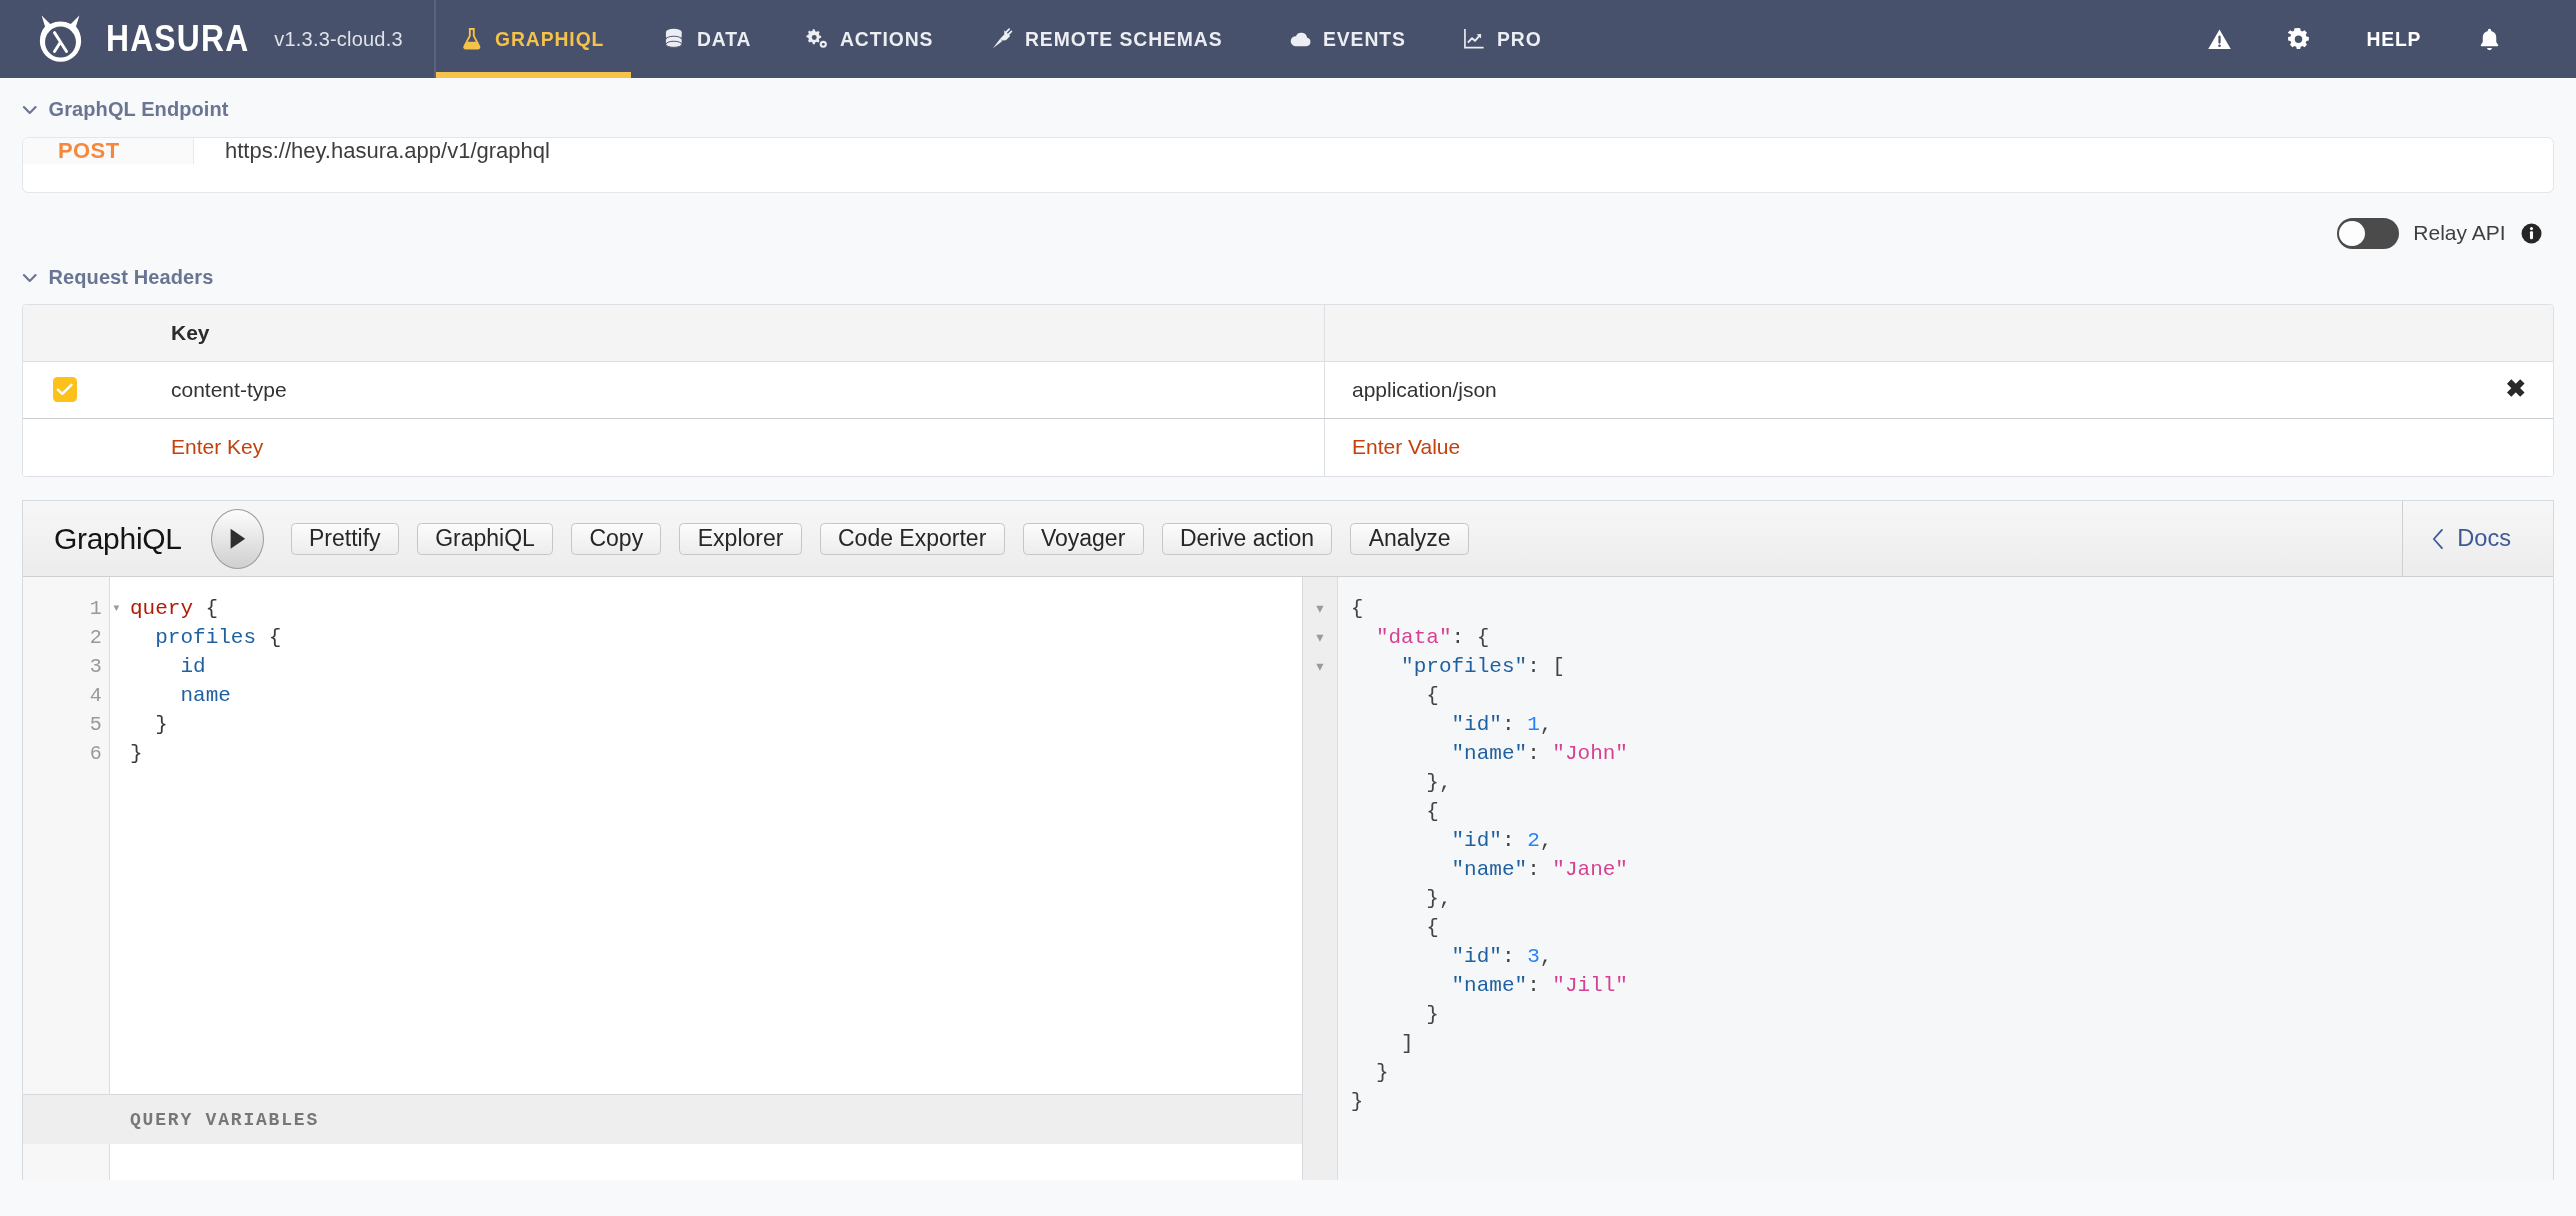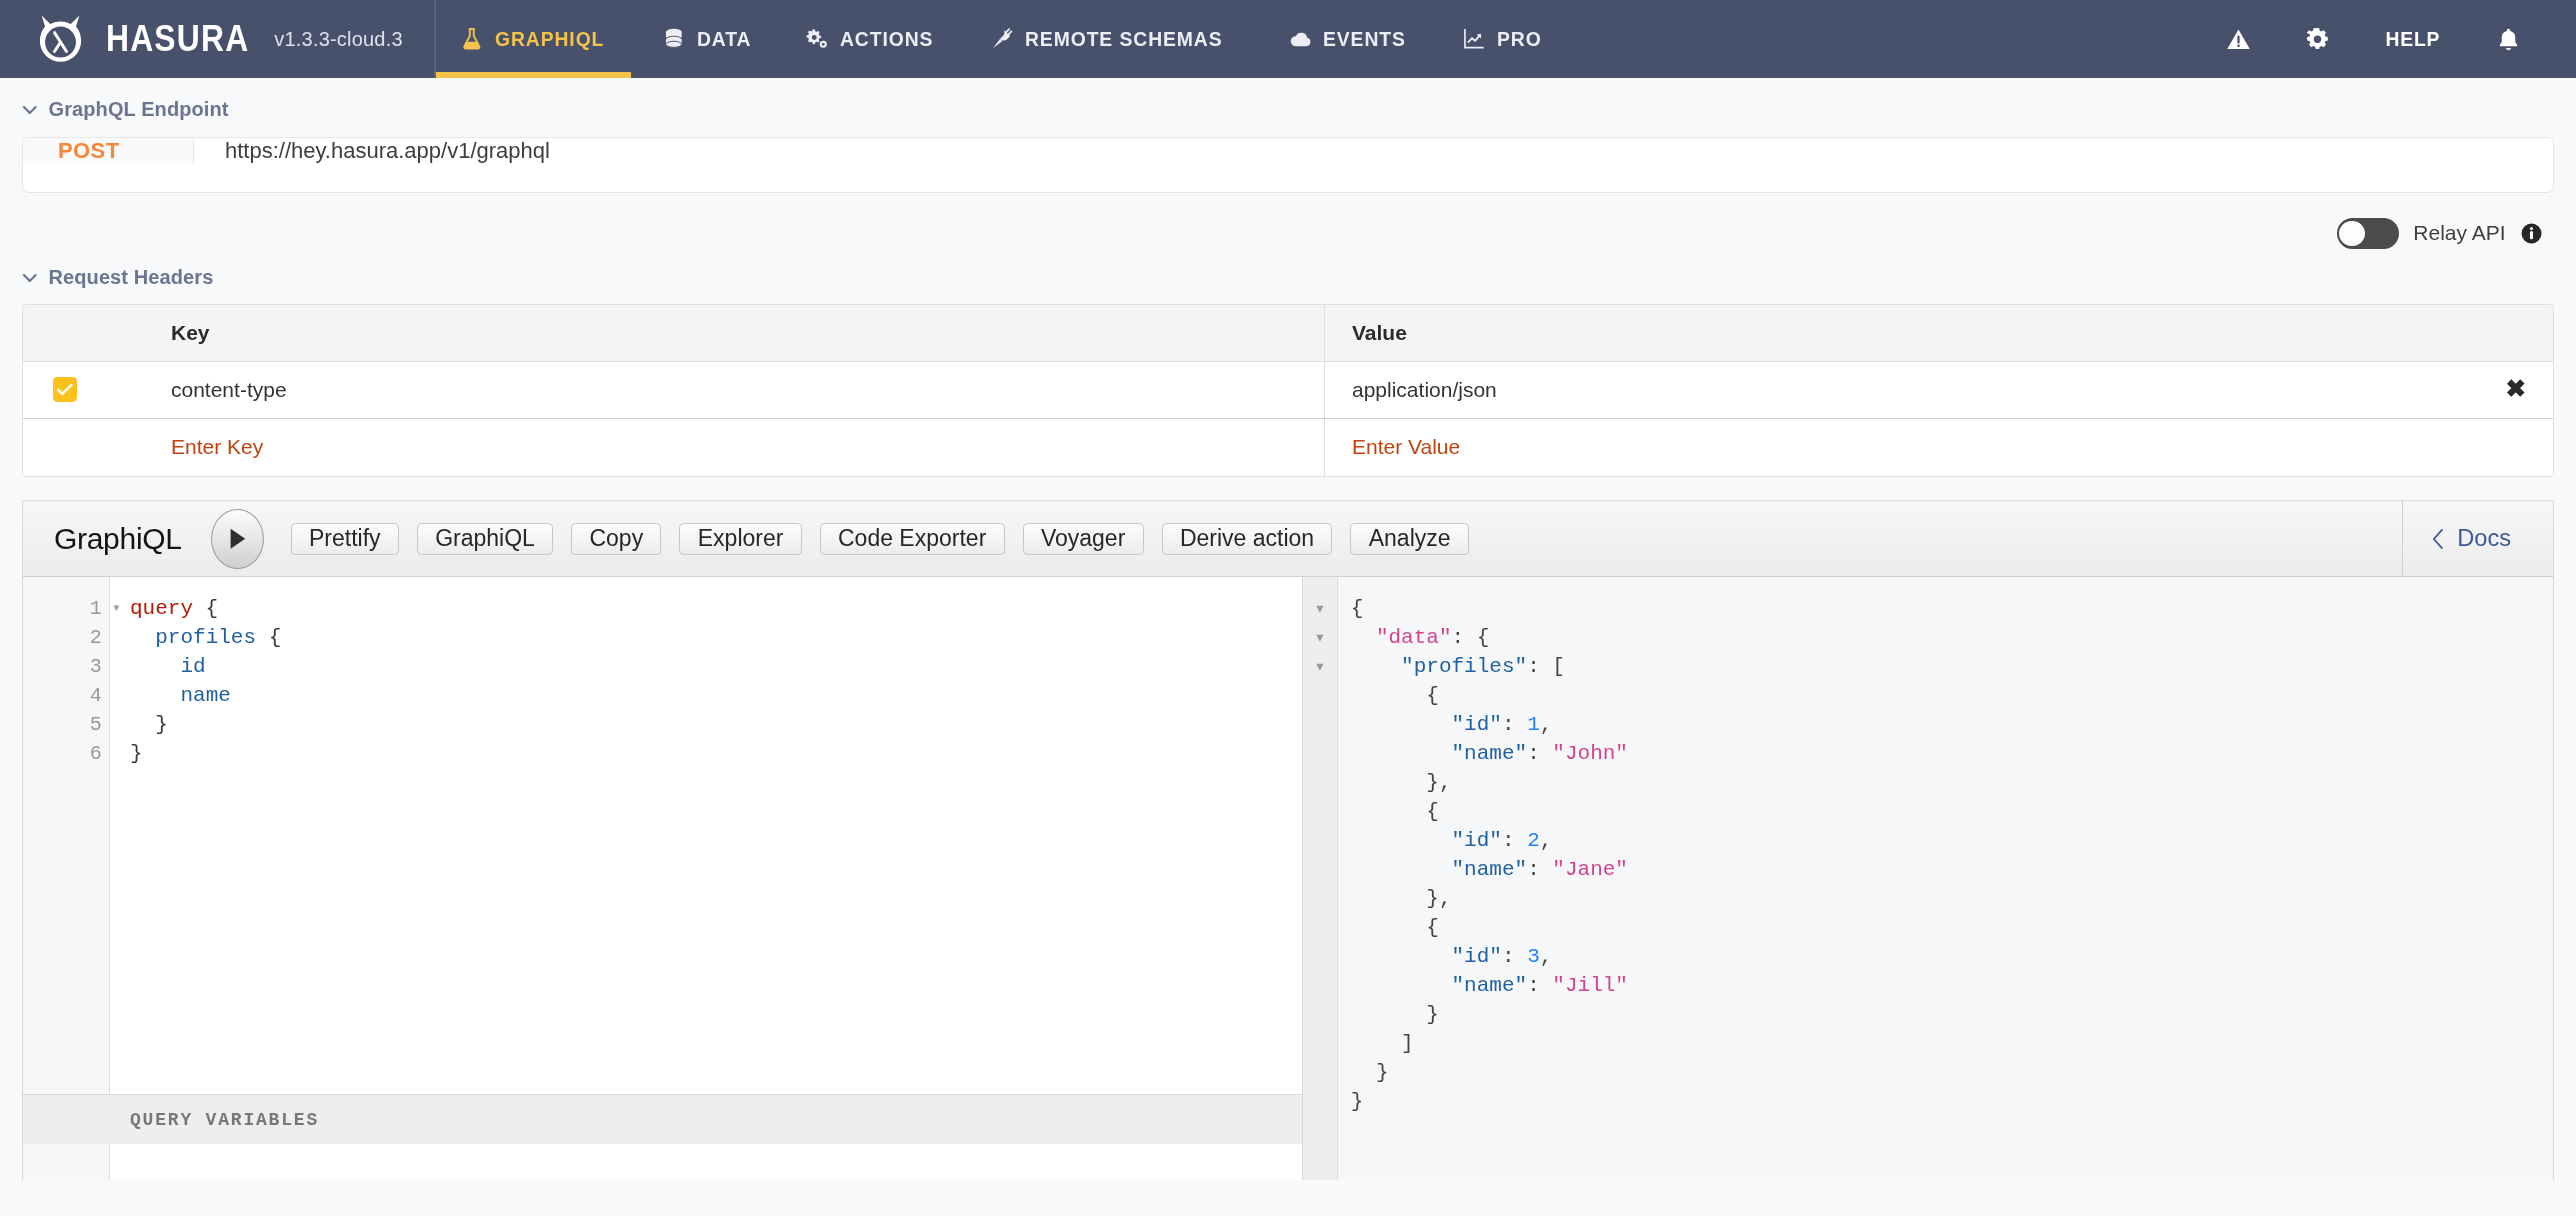--- a/index.html
+++ b/index.html
@@ -58,21 +58,21 @@
   }
   .nav-item.active { color: #f5c24a; }
   .nav-item.active::after {
     content: ""; position: absolute; left: 0; right: 7.3px; bottom: 0;
     height: 6.4px; background: #f5c24a;
   }
   .nav-item .nav-label { transform: scaleX(0.92); transform-origin: left center; }
   .nav-ico { width: 23.6px; height: 23.6px; display: block; flex: none; }
   .nav-right {
     margin-left: auto; display: flex; align-items: center;
-    gap: 0px; padding-right: 28px;
+    gap: 0px; padding-right: 47px;
   }
   .nav-right .nav-btn {
     display: flex; align-items: center; justify-content: center;
     padding: 0 26px; height: 78px; cursor: pointer;
   }
   .help-txt { font-size: 21px; font-weight: 700; letter-spacing: 0.9px; color: #fff; transform: scaleX(0.92); }
 
   
   .sec-head {
     display: flex; align-items: center; gap: 11px;
@@ -449,21 +449,20 @@
       <path d="M2 2.5 9 9.5 16 2.5" stroke="#697592" stroke-width="2.6" fill="none" stroke-linecap="round" stroke-linejoin="round"></path>
     </svg>
     <span>Request Headers</span>
   </div>
 
   <div class="htable">
 
     <div class="hrow head">
       <div class="cb-cell"></div>
       <div class="key-cell">Key</div>
-      <div class="val-cell">Value</div>
     </div>
 
     <div class="hrow data">
       <div class="cb-cell">
         <div class="cbx">
           <svg width="17.3" height="13.6" viewBox="0 0 19 15">
             <path d="M2 7.4 6.8 12 17 2" stroke="#ffffff" stroke-width="2.6" fill="none" stroke-linecap="round" stroke-linejoin="round"></path>
           </svg>
         </div>
       </div>

